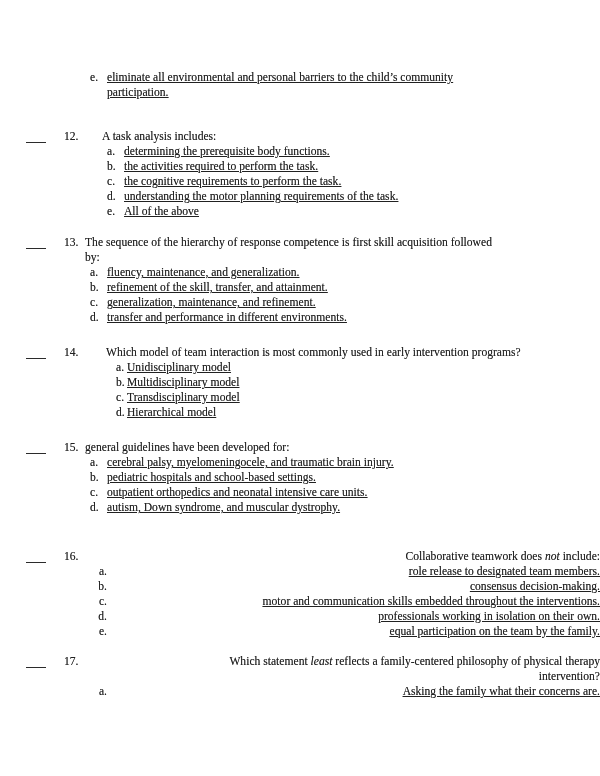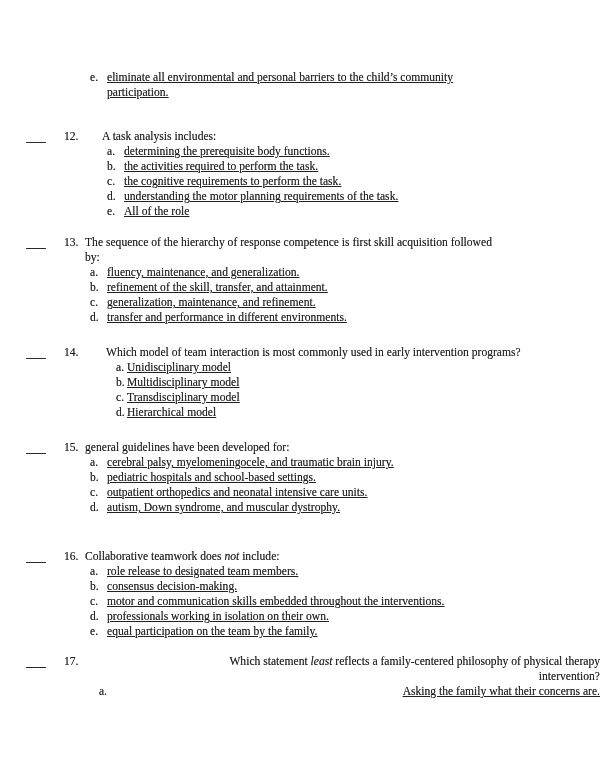--- a/index.html
+++ b/index.html
@@ -109,21 +109,21 @@
         </div>
         <div class="opt">
           <span class="letter">d.</span>
           <span class="otext">
             <div class="oline"><span>understanding the motor planning requirements of the task.</span></div>
           </span>
         </div>
         <div class="opt">
           <span class="letter">e.</span>
           <span class="otext">
-            <div class="oline"><span>All of the role</span></div>
+            <div class="oline"><span>All of the above</span></div>
           </span>
         </div>
       </div>
     </div>
     <div class="question" style="top: 235px;">
       <span class="blank"></span>
       <span class="qnum">13.</span>
       <div class="qbody">
         <div class="qline"><span>The sequence of the hierarchy of response competence is first skill acquisition followed</span></div>
         <div class="qline"><span>by:</span></div>
@@ -208,21 +208,21 @@
           </span>
         </div>
         <div class="opt">
           <span class="letter">d.</span>
           <span class="otext">
             <div class="oline"><span>autism, Down syndrome, and muscular dystrophy.</span></div>
           </span>
         </div>
       </div>
     </div>
-    <div class="question" style="top: 549px;">
+    <div class="question" style="top: 549px; text-align: right;">
       <span class="blank"></span>
       <span class="qnum">16.</span>
       <div class="qbody">
         <div class="qline"><span>Collaborative teamwork does </span><span class="it">not</span><span> include:</span></div>
         <div class="opt">
           <span class="letter">a.</span>
           <span class="otext">
             <div class="oline"><span>role release to designated team members.</span></div>
           </span>
         </div>

